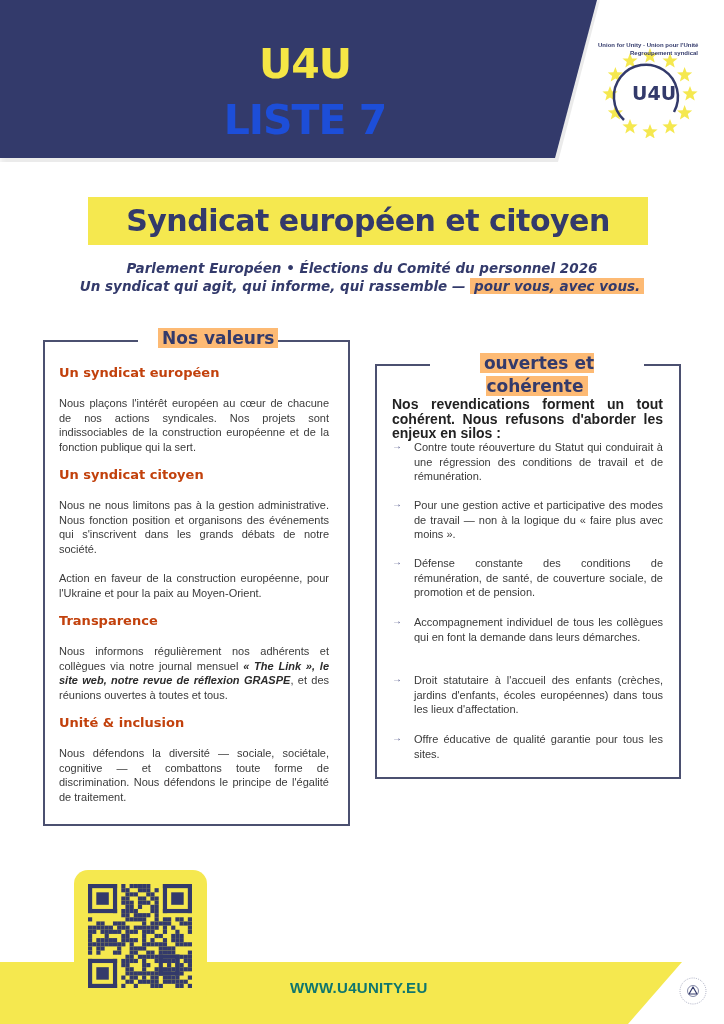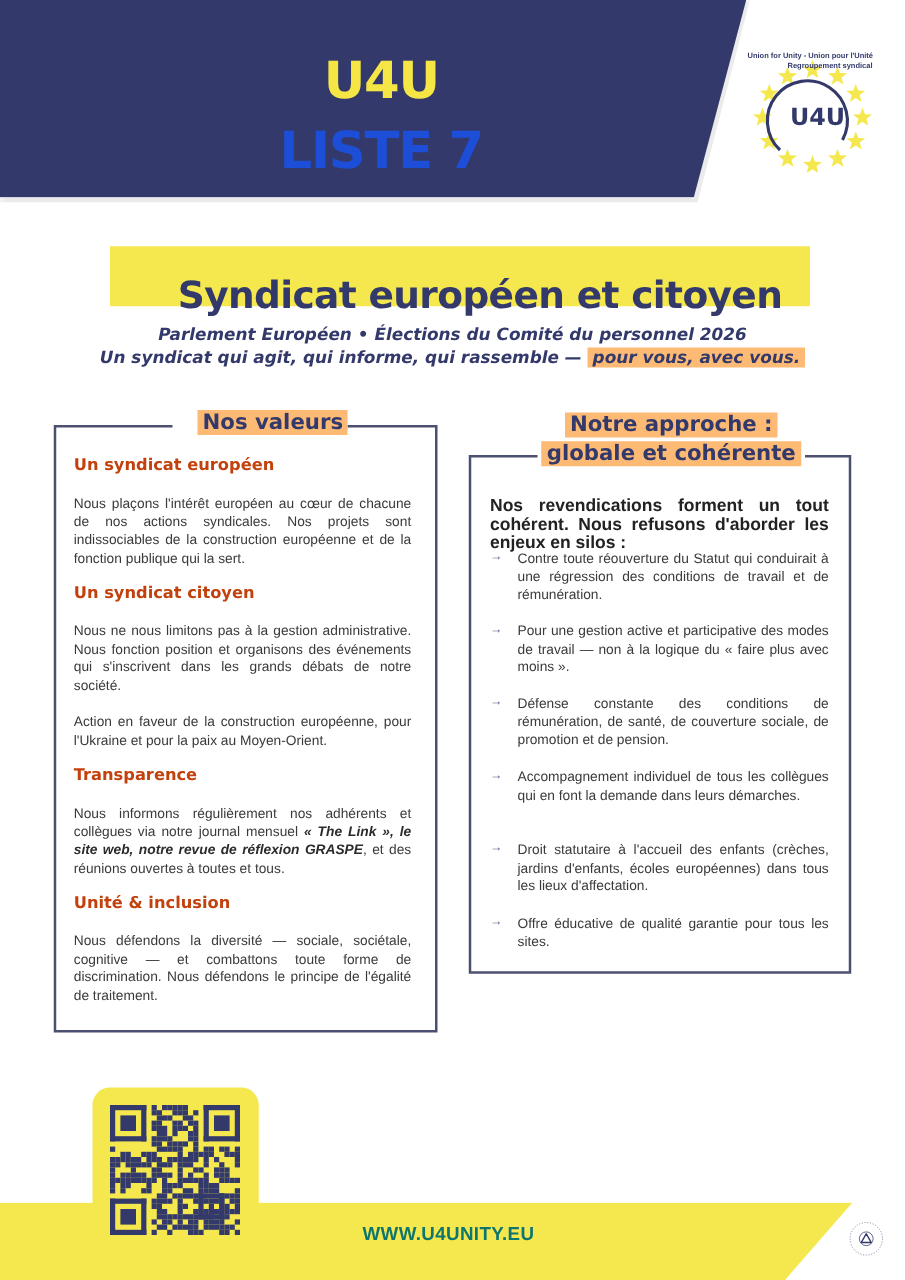--- a/index.html
+++ b/index.html
@@ -135,21 +135,21 @@
         <polygon points="96.6,29.0 98.6,34.3 104.2,34.5 99.8,38.0 101.3,43.5 96.6,40.4 91.9,43.5 93.4,38.0 89.0,34.5 94.7,34.3"></polygon>
       </g>
     <path d="M 36 82 A 32 32 0 1 1 86 74" fill="none" stroke="#333a6b" stroke-width="2.5"></path>
     <text x="44" y="62" font-family="DejaVu Sans, sans-serif" font-weight="bold" font-size="19" fill="#333a6b">U4U</text>
   </svg>
   <span class="logo-tag l1">Union for Unity - Union pour l'Unité</span>
   <span class="logo-tag l2">Regroupement syndical</span>
 </div>
 
 <div class="title-box"></div>
-<h1 class="title-text" style="margin:16px">Syndicat européen et citoyen</h1>
+<h1 class="title-text" style="margin:0">Syndicat européen et citoyen</h1>
 
 <div class="subtitle sub1">Parlement Européen  •  Élections du Comité du personnel 2026</div>
 <div class="subtitle sub2">
   <span>Un syndicat qui agit, qui informe, qui rassemble — </span><span class="hl">pour vous, avec vous.</span>
 </div>
 
 <div class="panel panel-left"></div>
 <div class="panel-head ph-left">
   <span class="hl">Nos valeurs</span>
 </div>
@@ -164,22 +164,22 @@
 <div class="sec-title" style="top:613px">Transparence</div>
 <div class="para" style="top:644px">
   <span>Nous informons régulièrement nos adhérents et collègues via notre journal mensuel </span><b><i>« The Link », le site web, notre revue de réflexion GRASPE</i></b><span>, et des réunions ouvertes à toutes et tous.</span>
 </div>
 
 <div class="sec-title" style="top:715px">Unité &amp; inclusion</div>
 <div class="para" style="top:746px">Nous défendons la diversité — sociale, sociétale, cognitive — et combattons toute forme de discrimination. Nous défendons le principe de l'égalité de traitement.</div>
 
 <div class="panel panel-right"></div>
 <div class="panel-head ph-right">
-  <span class="hl">Notre approche :</span><br>
-  <span class="hl">globale et cohérente</span>
+  <br>
+  <span class="hl">ouvertes et cohérente</span>
 </div>
 
 <div class="r-intro">Nos revendications forment un tout cohérent. Nous refusons d'aborder les enjeux en silos :</div>
 
 <div class="r-item" style="top:440px">
   <span class="arrow">→</span>
   <span class="txt">Contre toute réouverture du Statut qui conduirait à une régression des conditions de travail et de rémunération.</span>
 </div>
 <div class="r-item" style="top:498px">
   <span class="arrow">→</span>

